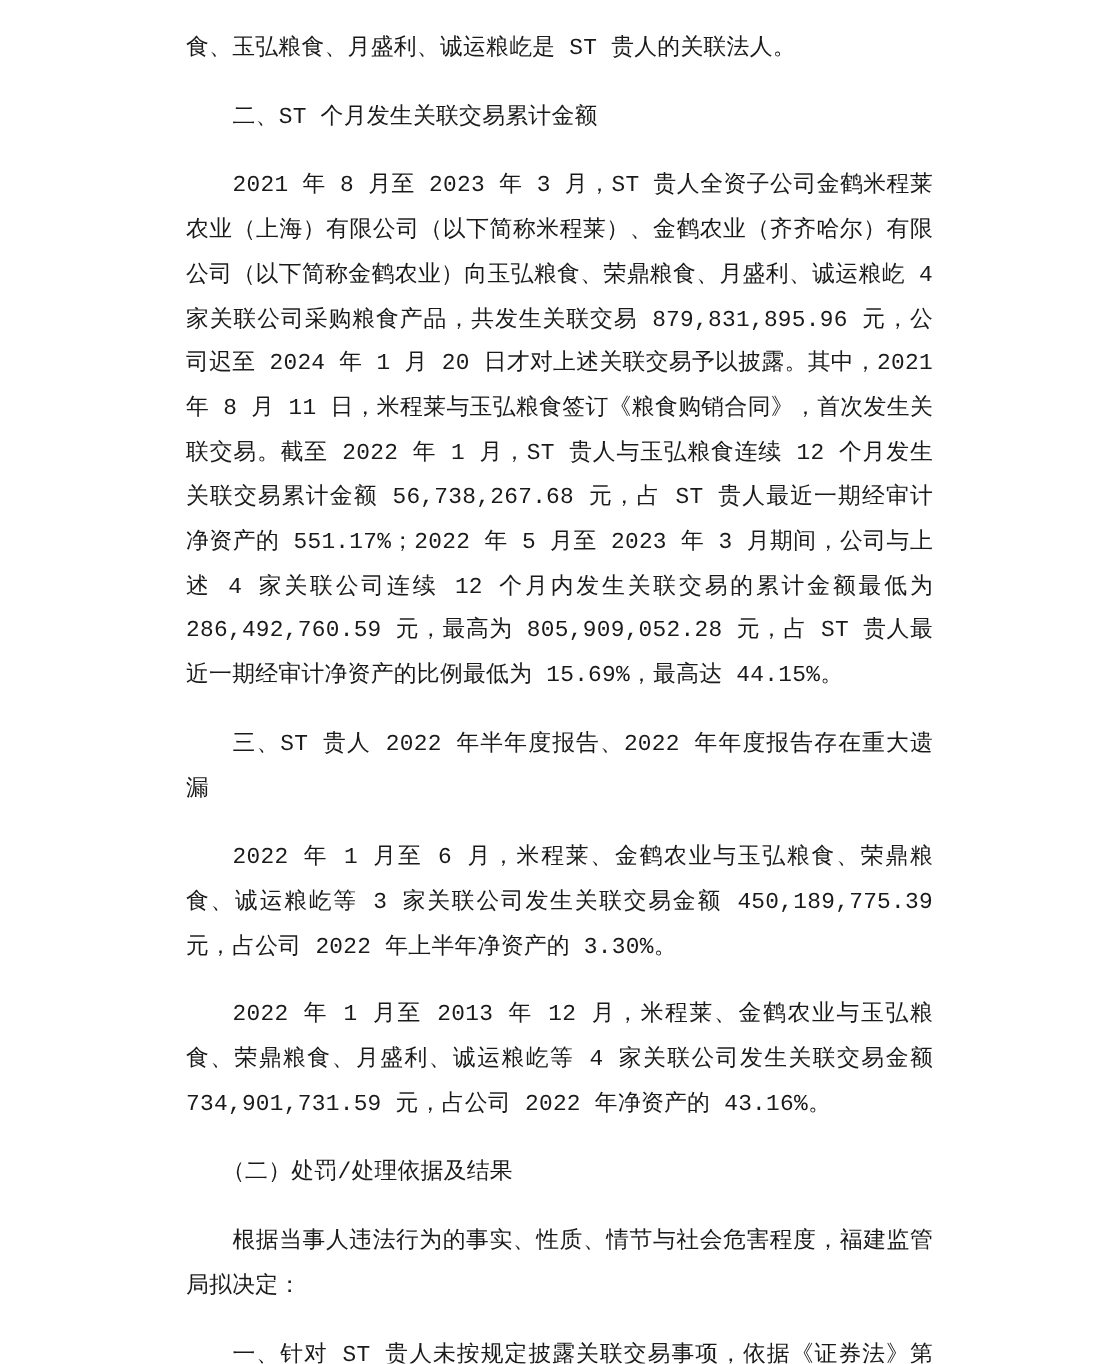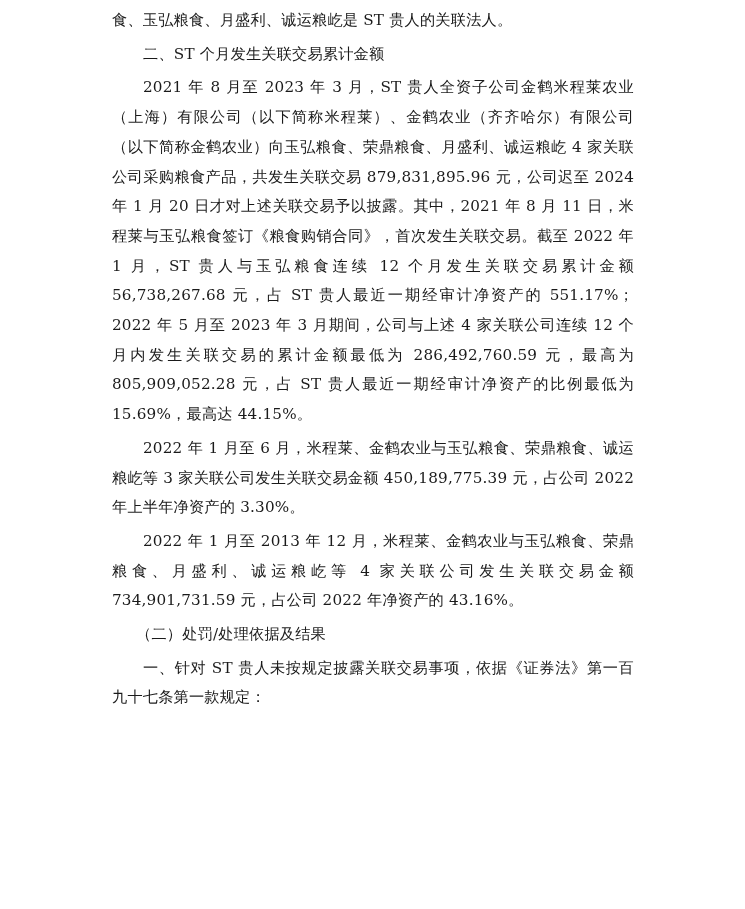--- a/index.html
+++ b/index.html
@@ -3,29 +3,31 @@
 <meta charset="utf-8">
 <style>
   html, body { margin: 0; padding: 0; background: #ffffff; }
   body { width: 745px; height: 909px; overflow: hidden; position: relative; }
   .page {
     position: absolute; left: 108px; top: 2px; width: 530px;
     font-family: "DejaVu Serif", "Liberation Serif", serif;
     font-size: 15.2px; line-height: 29.7px; color: #1a1a1a;
     text-align: justify; letter-spacing: 0.2px;
   }
-  .p { margin: 4px; }
+  .p { margin: 16px; font-family: Liberation Mono, monospace; }
   .indent { text-indent: 31px; }
   .heading { text-indent: 31px; }
   .sub-heading { text-indent: 24px; }
 </style>
 </head>
 <body>
 
 <div class="page">
   <p class="p">食、玉弘粮食、月盛利、诚运粮屹是 ST 贵人的关联法人。</p>
   <p class="p heading">二、ST 个月发生关联交易累计金额</p>
   <p class="p indent">2021 年 8 月至 2023 年 3 月，ST 贵人全资子公司金鹤米程莱农业（上海）有限公司（以下简称米程莱）、金鹤农业（齐齐哈尔）有限公司（以下简称金鹤农业）向玉弘粮食、荣鼎粮食、月盛利、诚运粮屹 4 家关联公司采购粮食产品，共发生关联交易 879,831,895.96 元，公司迟至 2024 年 1 月 20 日才对上述关联交易予以披露。其中，2021 年 8 月 11 日，米程莱与玉弘粮食签订《粮食购销合同》，首次发生关联交易。截至 2022 年 1 月，ST 贵人与玉弘粮食连续 12 个月发生关联交易累计金额 56,738,267.68 元，占 ST 贵人最近一期经审计净资产的 551.17%；2022 年 5 月至 2023 年 3 月期间，公司与上述 4 家关联公司连续 12 个月内发生关联交易的累计金额最低为 286,492,760.59 元，最高为 805,909,052.28 元，占 ST 贵人最近一期经审计净资产的比例最低为 15.69%，最高达 44.15%。</p>
+  <p class="p heading">三、ST 贵人 2022 年半年度报告、2022 年年度报告存在重大遗漏</p>
   <p class="p indent">2022 年 1 月至 6 月，米程莱、金鹤农业与玉弘粮食、荣鼎粮食、诚运粮屹等 3 家关联公司发生关联交易金额 450,189,775.39 元，占公司 2022 年上半年净资产的 3.30%。</p>
   <p class="p indent">2022 年 1 月至 2013 年 12 月，米程莱、金鹤农业与玉弘粮食、荣鼎粮食、月盛利、诚运粮屹等 4 家关联公司发生关联交易金额 734,901,731.59 元，占公司 2022 年净资产的 43.16%。</p>
   <p class="p sub-heading">（二）处罚/处理依据及结果</p>
+  <p class="p indent">根据当事人违法行为的事实、性质、情节与社会危害程度，福建监管局拟决定：</p>
   <p class="p indent">一、针对 ST 贵人未按规定披露关联交易事项，依据《证券法》第一百九十七条第一款规定：</p>
 </div>
 
 </body></html>

